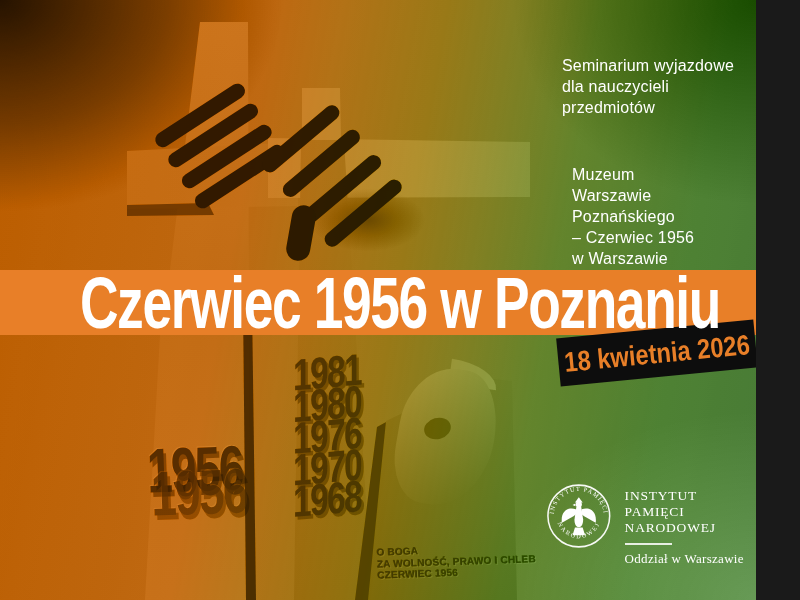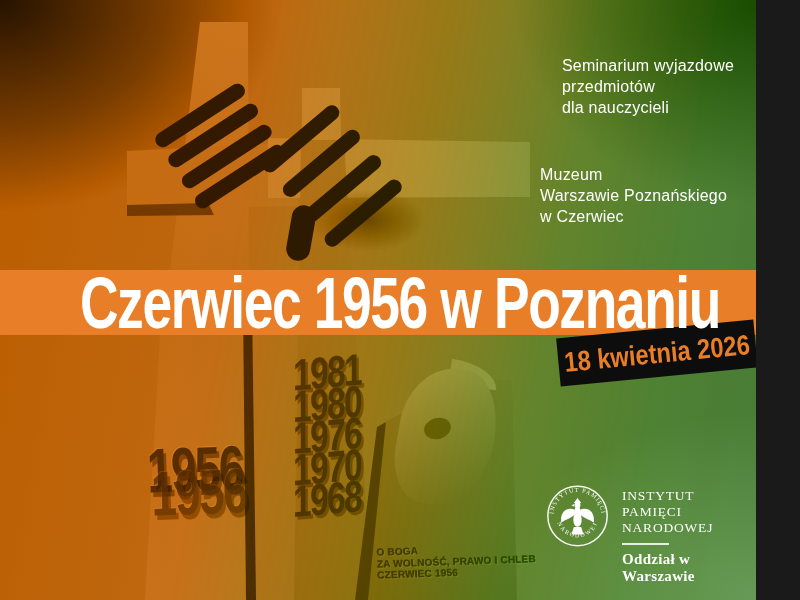--- a/index.html
+++ b/index.html
@@ -64,41 +64,41 @@
     color:#373737;transform:rotate(-2deg);
     text-shadow:1px 1px 0 rgba(205,205,205,.15),-0.5px -0.5px 0 rgba(10,10,10,.4);}
 
   
   .tint{z-index:4;mix-blend-mode:color;
     background:linear-gradient(100deg,#c8690b 0%,#bb650e 32%,#9a7a18 52%,#5f8028 70%,#497c2e 85%,#417430 100%);}
 
   
   .info{position:absolute;z-index:6;color:#fff;font-size:16px;line-height:21px;letter-spacing:.2px;}
   .info1{left:562px;top:55px;}
-  .info2{left:540px;top:164px;}
+  .info2{left:572px;top:164px;}
 
   
   .band{position:absolute;z-index:5;left:0;top:270px;width:800px;height:65px;background:#e87f28;}
   .title{position:absolute;z-index:7;left:0;top:270px;width:800px;height:65px;margin:0;
     display:flex;align-items:center;justify-content:center;white-space:nowrap;
     color:#fff;font-weight:bold;font-size:58px;letter-spacing:-1.5px;
     transform:scale(.92,1.24);}
 
   
   .badge{position:absolute;z-index:6;left:558px;top:329px;width:198px;height:48px;background:#0d0d0d;
     transform:rotate(-5.5deg);display:flex;align-items:center;justify-content:center;}
   .badge span{display:block;transform:scale(.95,1.12);font-weight:bold;font-size:25px;color:#e87f28;white-space:nowrap;}
 
   
   .ipn{position:absolute;z-index:6;left:546px;top:482px;display:flex;gap:13px;align-items:flex-start;color:#fff;}
   .seal{width:68px;height:68px;display:block;}
   .ipn-text{padding-top:6px;font-family:"Liberation Serif",serif;}
   .org{font-size:13.5px;line-height:16px;letter-spacing:.8px;}
   .rule{width:47px;height:2px;background:#fff;opacity:.85;margin:7px 0 6px;}
-  .branch{font-size:15px;letter-spacing:.3px;font-weight:bold;}
+  .branch{font-size:13px;letter-spacing:.3px;}
 </style>
 </head>
 <body>
 
 <div class="poster">
 
   <div class="layer sky"></div>
 
   <div class="layer monument">
     <div class="shape m-beam1"></div>
@@ -140,28 +140,29 @@
       <div>O BOGA</div>
       <div>ZA WOLNOŚĆ, PRAWO I CHLEB</div>
       <div>CZERWIEC 1956</div>
     </div>
   </div>
 
   <div class="layer tint"></div>
 
   <div class="info info1">
     <div>Seminarium wyjazdowe</div>
+    <div>dla nauczycieli</div>
     <div>przedmiotów</div>
-    <div>dla nauczycieli</div>
   </div>
 
   <div class="info info2">
     <div>Muzeum</div>
     <div>Warszawie Poznańskiego</div>
-    <div>w Czerwiec</div>
+    <div>– Czerwiec 1956</div>
+    <div>w Warszawie</div>
   </div>
 
   <div class="band"></div>
   <div class="badge">
     <span>18 kwietnia 2026</span>
   </div>
   <h1 class="title">Czerwiec 1956 w Poznaniu</h1>
 
   <div class="ipn">
     <svg class="seal" viewBox="0 0 68 68">

